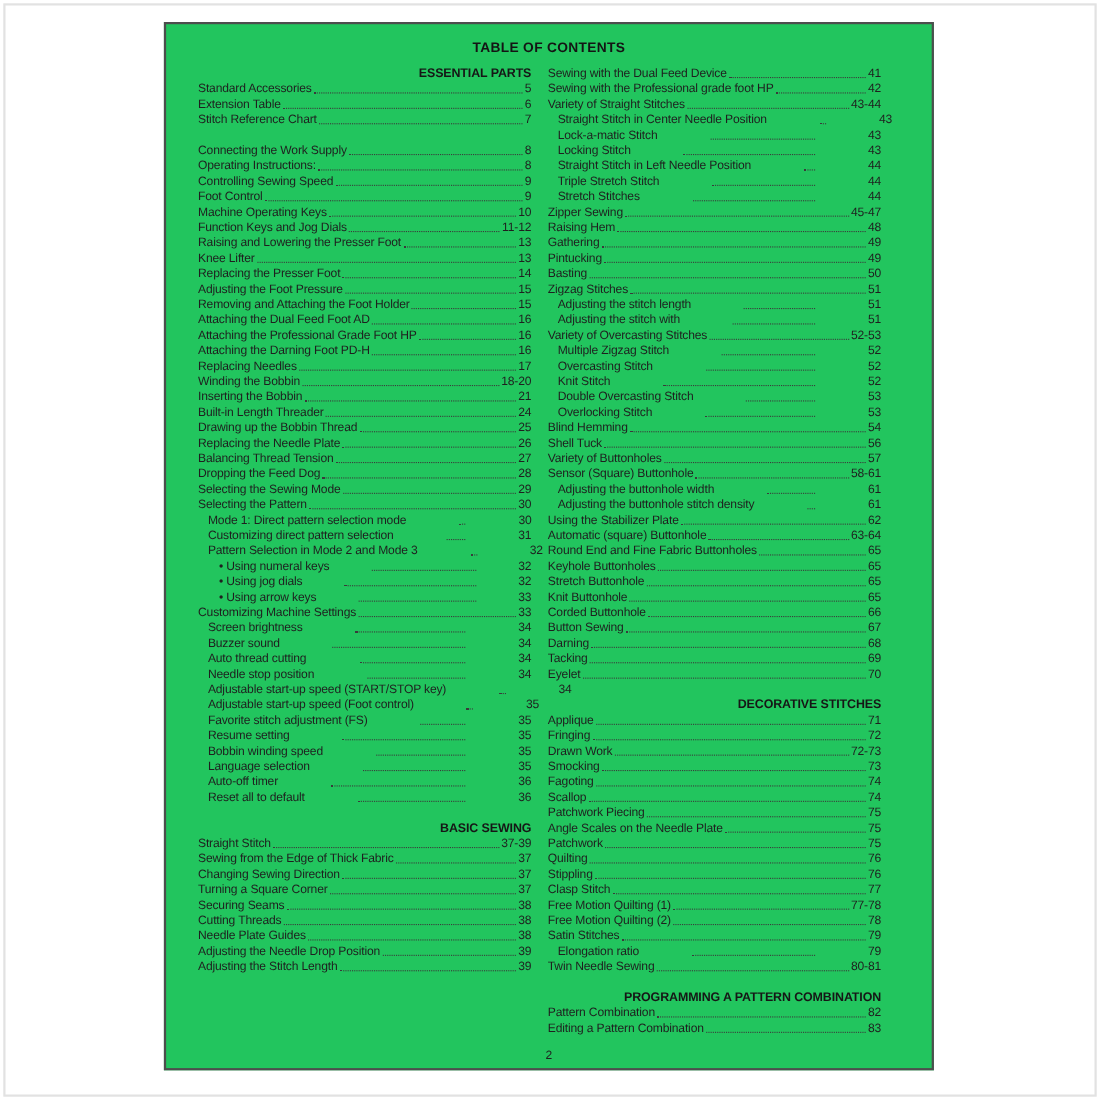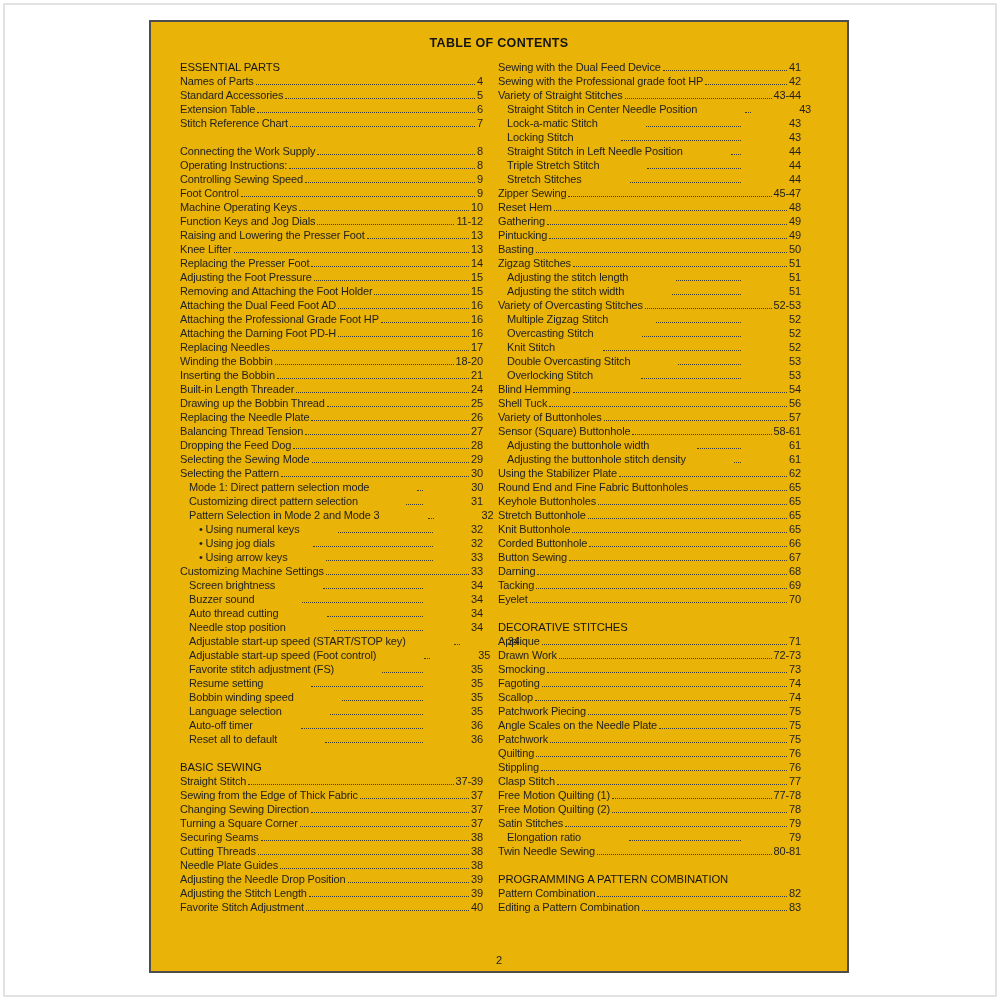--- a/index.html
+++ b/index.html
@@ -13,46 +13,47 @@
     position: absolute; inset: 3px;
     border: 2px solid #e2e2e2;
     pointer-events: none;
   }
   .sheet {
     position: absolute;
     left: 149px; top: 20px;
     width: 700px; height: 953px;
     box-sizing: border-box;
     border: 2px solid #4d4d4d;
-    background: #eab308;
+    background: #22c55e;
   }
   .title {
     text-align: center;
     font-weight: bold;
     font-size: 12.5px;
     letter-spacing: 0.3px;
     color: #141414;
     margin-top: 14px;
     height: 14px; line-height: 14px;
   }
   .cols {
     display: flex;
     gap: 15px;
     margin: 10px 16px 0 29px;
   }
   .col { width: 303px; }
   .block { margin-top: 14px; }
   .block.first { margin-top: 0; }
   .heading {
-    font-weight: normal;
+    font-weight: bold;
     font-size: 11.3px;
     height: 14px; line-height: 14px;
     color: #161616;
     letter-spacing: -0.1px;
     white-space: nowrap;
+    text-align: right;
   }
   .entry {
     display: flex;
     align-items: baseline;
     height: 14px; line-height: 14px;
     font-size: 11px;
     color: #1f1f1f;
     letter-spacing: -0.15px;
   }
   .entry .label { white-space: nowrap; }
@@ -79,25 +80,20 @@
 
 <div class="scan-edge"></div>
 
 <div class="sheet">
   <div class="title">TABLE OF CONTENTS</div>
   <div class="cols" id="cols">
       <div class="col">
         <div class="block first">
           <div class="heading">ESSENTIAL PARTS</div>
           <div class="entry i0">
-            <span class="label">Names of Parts</span>
-            <span class="leader"></span>
-            <span class="pg">4</span>
-          </div>
-          <div class="entry i0">
             <span class="label">Standard Accessories</span>
             <span class="leader"></span>
             <span class="pg">5</span>
           </div>
           <div class="entry i0">
             <span class="label">Extension Table</span>
             <span class="leader"></span>
             <span class="pg">6</span>
           </div>
           <div class="entry i0">
@@ -362,25 +358,20 @@
           </div>
           <div class="entry i0">
             <span class="label">Adjusting the Needle Drop Position</span>
             <span class="leader"></span>
             <span class="pg">39</span>
           </div>
           <div class="entry i0">
             <span class="label">Adjusting the Stitch Length</span>
             <span class="leader"></span>
             <span class="pg">39</span>
-          </div>
-          <div class="entry i0">
-            <span class="label">Favorite Stitch Adjustment</span>
-            <span class="leader"></span>
-            <span class="pg">40</span>
           </div>
         </div>
       </div>
       <div class="col">
         <div class="block first">
           <div class="entry i0">
             <span class="label">Sewing with the Dual Feed Device</span>
             <span class="leader"></span>
             <span class="pg">41</span>
           </div>
@@ -423,21 +414,21 @@
             <span class="label">Stretch Stitches</span>
             <span class="leader"></span>
             <span class="pg">44</span>
           </div>
           <div class="entry i0">
             <span class="label">Zipper Sewing</span>
             <span class="leader"></span>
             <span class="pg">45-47</span>
           </div>
           <div class="entry i0">
-            <span class="label">Reset Hem</span>
+            <span class="label">Raising Hem</span>
             <span class="leader"></span>
             <span class="pg">48</span>
           </div>
           <div class="entry i0">
             <span class="label">Gathering</span>
             <span class="leader"></span>
             <span class="pg">49</span>
           </div>
           <div class="entry i0">
             <span class="label">Pintucking</span>
@@ -453,21 +444,21 @@
             <span class="label">Zigzag Stitches</span>
             <span class="leader"></span>
             <span class="pg">51</span>
           </div>
           <div class="entry i1">
             <span class="label">Adjusting the stitch length</span>
             <span class="leader"></span>
             <span class="pg">51</span>
           </div>
           <div class="entry i1">
-            <span class="label">Adjusting the stitch width</span>
+            <span class="label">Adjusting the stitch with</span>
             <span class="leader"></span>
             <span class="pg">51</span>
           </div>
           <div class="entry i0">
             <span class="label">Variety of Overcasting Stitches</span>
             <span class="leader"></span>
             <span class="pg">52-53</span>
           </div>
           <div class="entry i1">
             <span class="label">Multiple Zigzag Stitch</span>
@@ -521,20 +512,25 @@
           </div>
           <div class="entry i1">
             <span class="label">Adjusting the buttonhole stitch density</span>
             <span class="leader"></span>
             <span class="pg">61</span>
           </div>
           <div class="entry i0">
             <span class="label">Using the Stabilizer Plate</span>
             <span class="leader"></span>
             <span class="pg">62</span>
+          </div>
+          <div class="entry i0">
+            <span class="label">Automatic (square) Buttonhole</span>
+            <span class="leader"></span>
+            <span class="pg">63-64</span>
           </div>
           <div class="entry i0">
             <span class="label">Round End and Fine Fabric Buttonholes</span>
             <span class="leader"></span>
             <span class="pg">65</span>
           </div>
           <div class="entry i0">
             <span class="label">Keyhole Buttonholes</span>
             <span class="leader"></span>
             <span class="pg">65</span>
@@ -574,20 +570,25 @@
             <span class="leader"></span>
             <span class="pg">70</span>
           </div>
         </div>
         <div class="block">
           <div class="heading">DECORATIVE STITCHES</div>
           <div class="entry i0">
             <span class="label">Applique</span>
             <span class="leader"></span>
             <span class="pg">71</span>
+          </div>
+          <div class="entry i0">
+            <span class="label">Fringing</span>
+            <span class="leader"></span>
+            <span class="pg">72</span>
           </div>
           <div class="entry i0">
             <span class="label">Drawn Work</span>
             <span class="leader"></span>
             <span class="pg">72-73</span>
           </div>
           <div class="entry i0">
             <span class="label">Smocking</span>
             <span class="leader"></span>
             <span class="pg">73</span>

